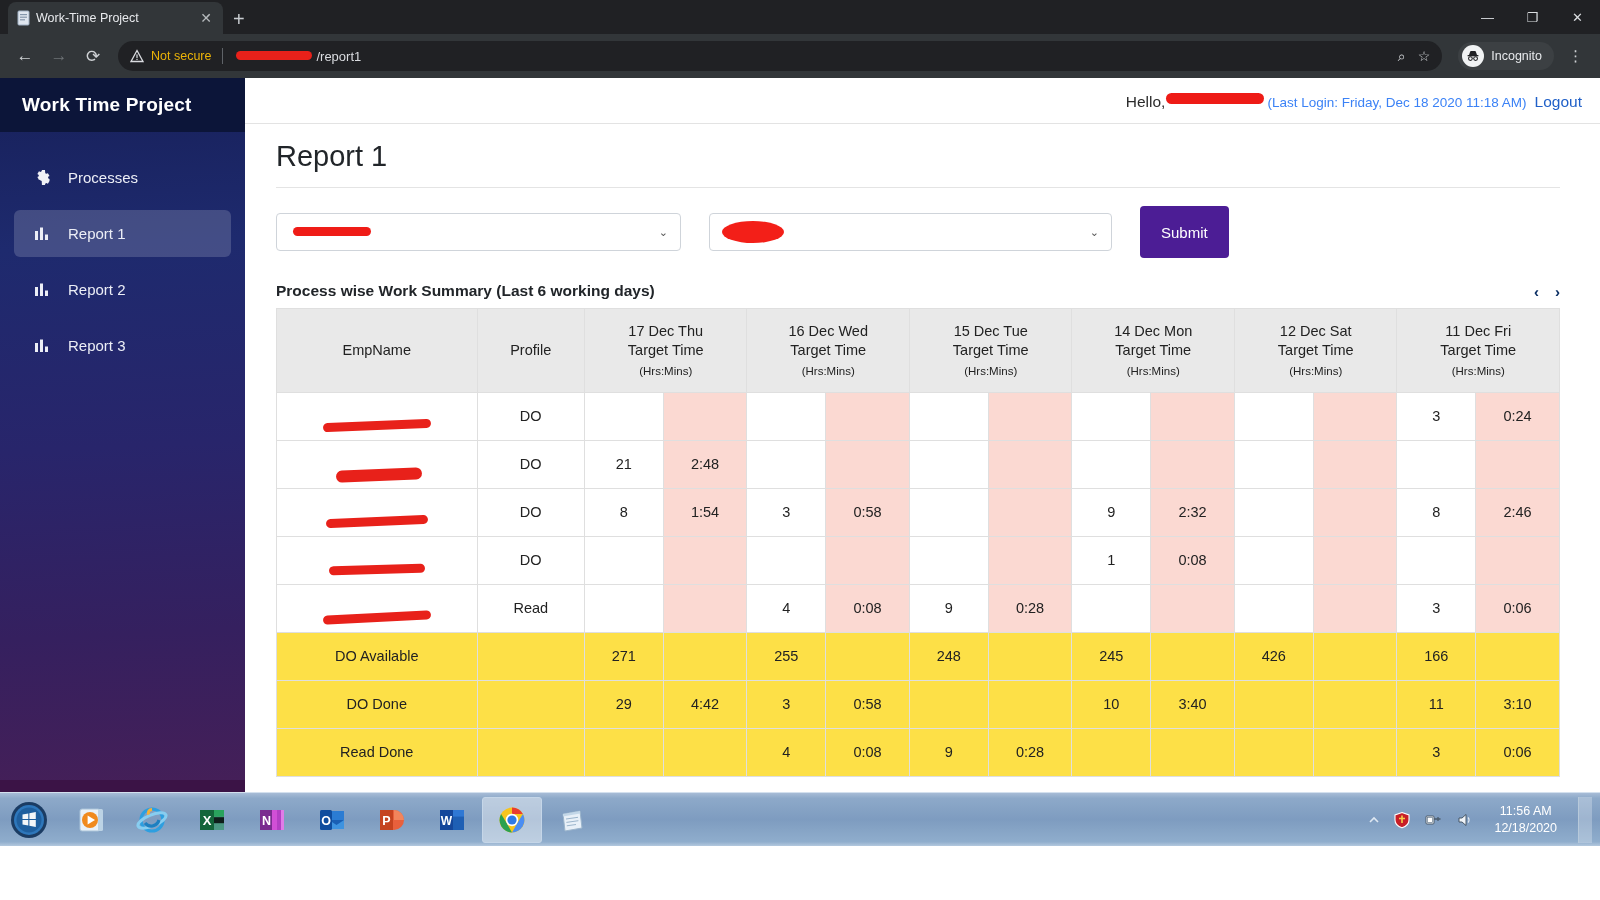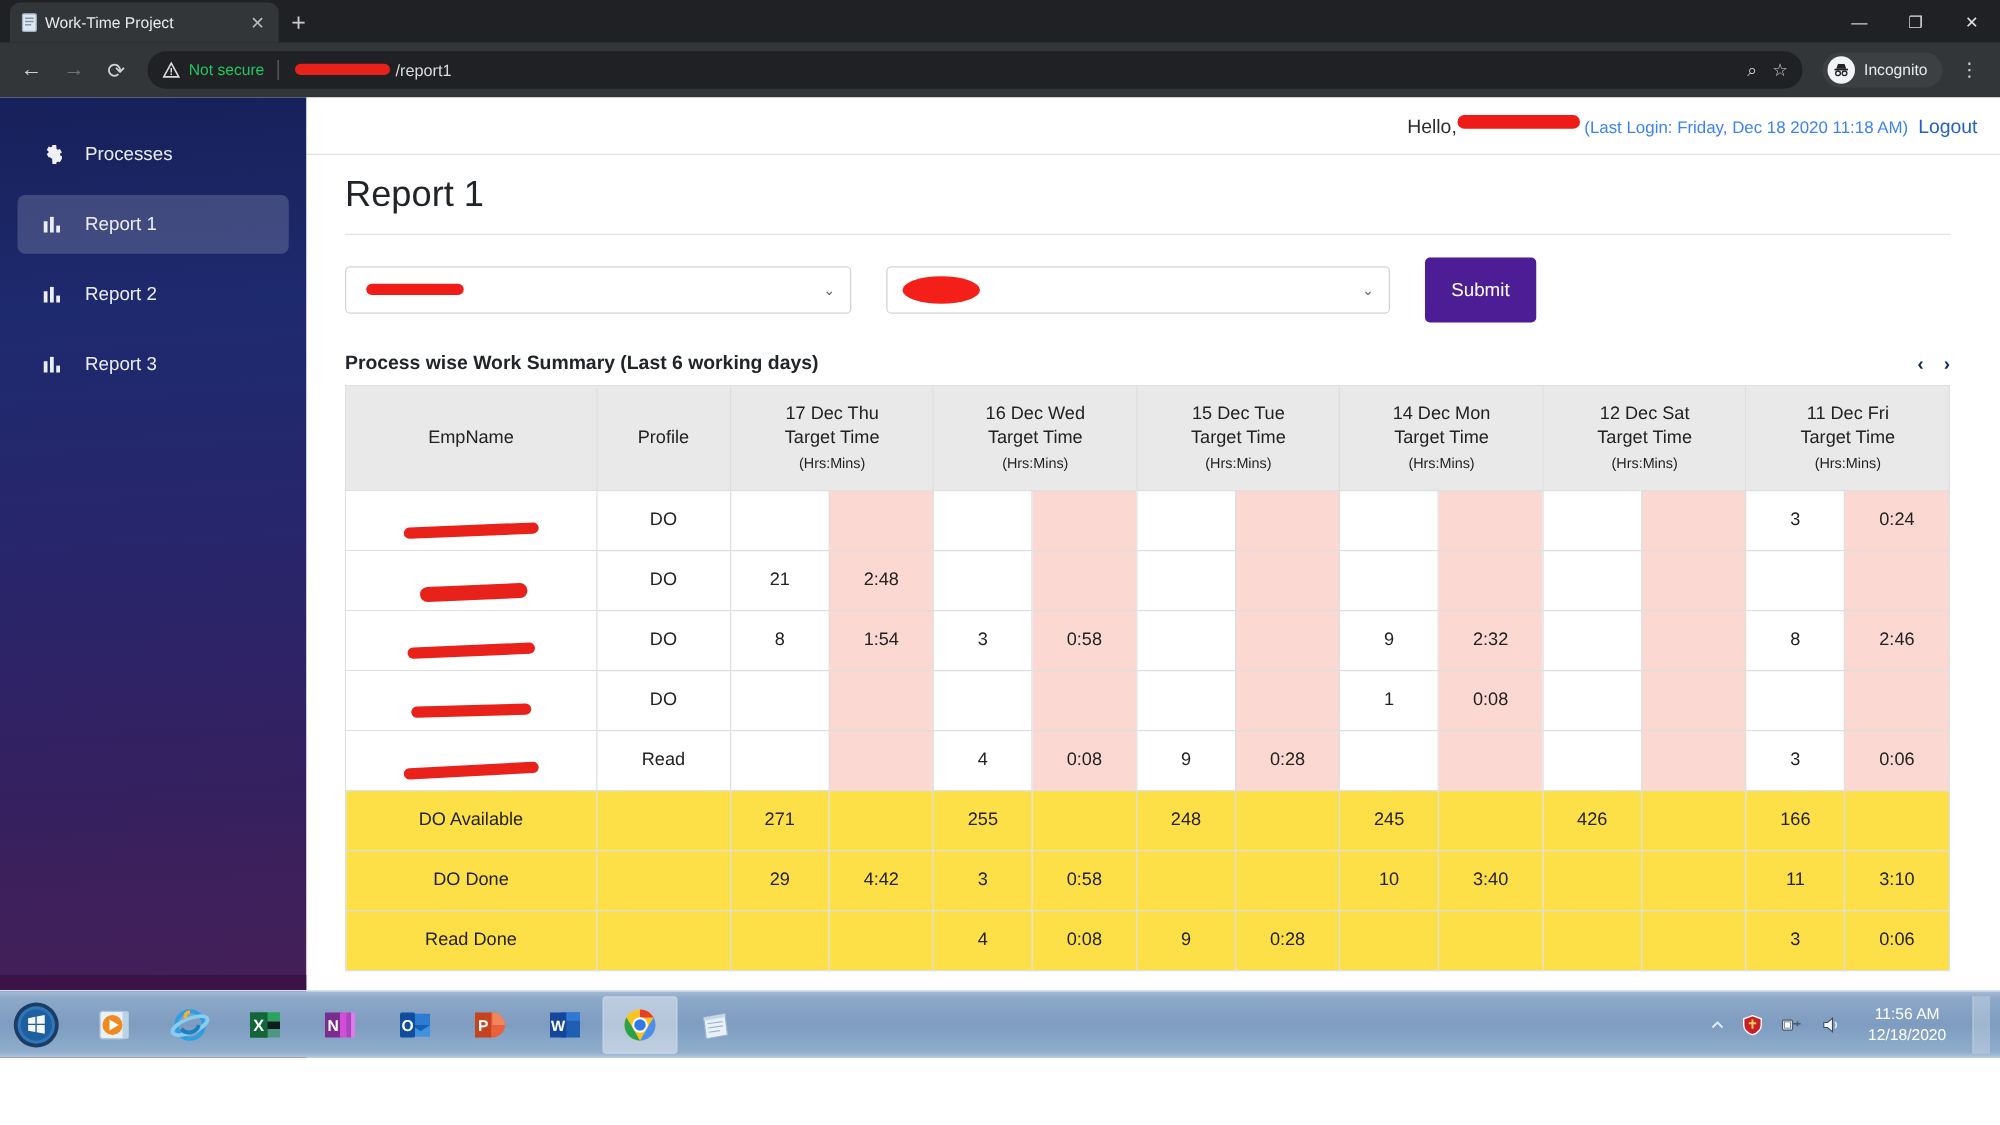--- a/index.html
+++ b/index.html
@@ -28,21 +28,21 @@
   .winctrl div { width: 45px; height: 34px; display: flex; align-items: center; justify-content: center; color: #dcdfe2; font-size: 13px; }
 
   .toolbar { height: 44px; background: #323639; display: flex; align-items: center; padding: 0 10px; gap: 4px; }
   .navbtn { width: 30px; height: 30px; display: flex; align-items: center; justify-content: center; color: #cfd2d5; font-size: 17px; }
   .navbtn.dim { color: #6e7376; }
   .omnibox {
     flex: 1; height: 30px; background: #202124; border-radius: 15px;
     display: flex; align-items: center; padding: 0 12px; gap: 7px; margin: 0 6px; position: relative;
   }
   .warn-ico { width: 14px; height: 14px; flex: 0 0 14px; }
-  .notsecure { color: #22c55e; font-size: 12.5px; white-space: nowrap; }
+  .notsecure { color: #eab308; font-size: 12.5px; white-space: nowrap; }
   .omni-sep { width: 1px; height: 16px; background: #5f6368; margin: 0 4px; }
   .urlwrap { display: flex; align-items: center; font-size: 13px; color: #dadce0; position: relative; }
   .url-redact { display: inline-block; width: 82px; height: 13px; position: relative; }
   .url-redact::after {
     content: ""; position: absolute; left: 2px; top: 1px; width: 76px; height: 9px;
     background: #e8211a; border-radius: 5px;
   }
   .omni-right { margin-left: auto; display: flex; align-items: center; gap: 12px; }
   .icn { color: #cfd2d5; font-size: 14px; }
   .incog-pill {
@@ -216,20 +216,21 @@
           </svg>
       </span>
       <span class="incog-label">Incognito</span>
     </div>
     <span class="kebab">⋮</span>
   </div>
 
   <div class="page">
 
     <aside class="sidebar">
+      <div class="brand">Work Time Project</div>
       <nav class="navlist">
         <div class="navitem">
           <span class="navicon">
             <svg width="19" height="19" viewBox="0 0 20 20">
                 <path fill="#f0f1f6" d="M10 6.4a3.6 3.6 0 100 7.2 3.6 3.6 0 000-7.2zm0 5.4a1.8 1.8 0 110-3.6 1.8 1.8 0 010 3.6z"></path>
                 <path fill="#f0f1f6" d="M17.4 11.6l-1.5-.9a6.3 6.3 0 000-1.4l1.5-.9-1.7-3-1.6.7a6.3 6.3 0 00-1.2-.7L12.6 2H9.4l-.3 1.4a6.3 6.3 0 00-1.2.7l-1.6-.7-1.7 3 1.5.9a6.3 6.3 0 000 1.4l-1.5.9 1.7 3 1.6-.7c.4.3.8.5 1.2.7L9.4 18h3.2l.3-1.4c.4-.2.8-.4 1.2-.7l1.6.7 1.7-3z"></path>
               </svg>
           </span>
           <span>Processes</span>
         </div>

